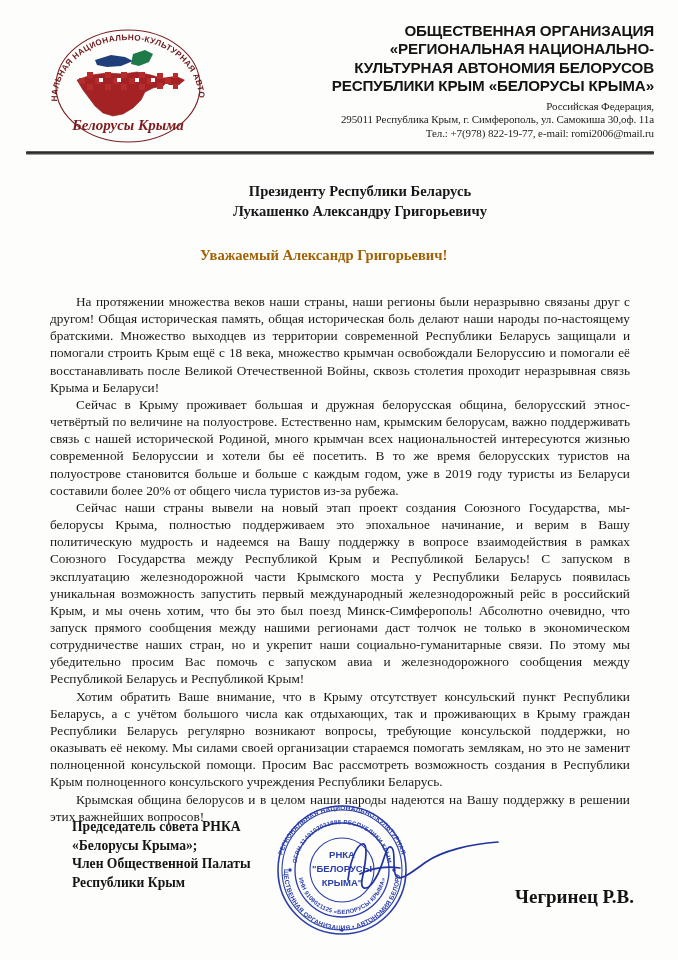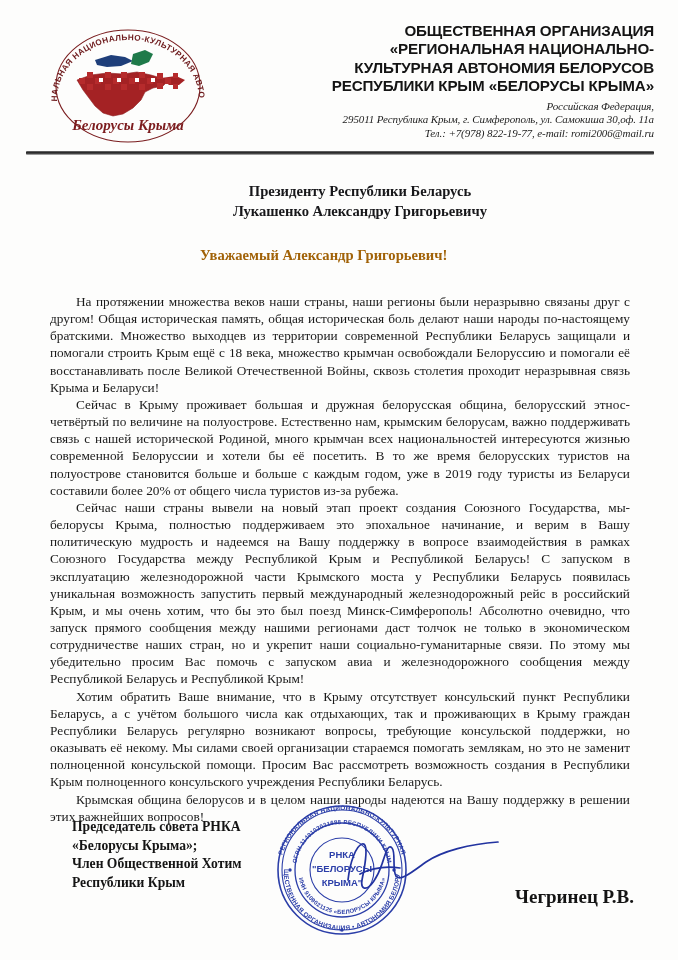--- a/index.html
+++ b/index.html
@@ -56,21 +56,21 @@
     color: #141414;
     white-space: nowrap;
   }
   .org-sub {
     font-size: 11px;
     line-height: 13.6px;
     color: #1d1d1d;
     margin-top: 4px;
     white-space: nowrap;
   }
-  .org-sub .addr-line { letter-spacing: -0.1px; font-style: italic; }
+  .org-sub .addr-line { letter-spacing: -0.1px; }
 
   .rule {
     margin: 7px 24px 0 26px;
     height: 4px;
     background: linear-gradient(to bottom,
         #7e7e7e 0px, #3a3a3a 1px, #1c1c1c 2px, #6e6e6e 3px, #c9c9c9 4px);
     border-radius: 1px;
   }
 
   
@@ -245,21 +245,21 @@
     <p>Сейчас наши страны вывели на новый этап проект создания Союзного Государства, мы-белорусы Крыма, полностью поддерживаем это эпохальное начинание, и верим в Вашу политическую мудрость и надеемся на Вашу поддержку в вопросе взаимодействия в рамках Союзного Государства между Республикой Крым и Республикой Беларусь! С запуском в эксплуатацию железнодорожной части Крымского моста у Республики Беларусь появилась уникальная возможность запустить первый международный железнодорожный рейс в российский Крым,  и мы очень хотим, что бы это был поезд Минск-Симферополь! Абсолютно очевидно, что запуск прямого сообщения между нашими регионами даст толчок не только в экономическом сотрудничестве наших стран, но и укрепит наши социально-гуманитарные связи. По этому мы убедительно просим Вас помочь с запуском авиа и железнодорожного сообщения между Республикой Беларусь и Республикой Крым!</p>
     <p>Хотим обратить Ваше внимание, что в Крыму отсутствует консульский пункт Республики Беларусь, а с учётом большого числа как отдыхающих, так и проживающих в Крыму граждан Республики Беларусь регулярно возникают вопросы, требующие консульской поддержки, но оказывать её некому. Мы силами своей организации стараемся помогать землякам, но это не заменит полноценной консульской помощи. Просим Вас рассмотреть возможность создания в Республики Крым полноценного консульского учреждения Республики Беларусь.</p>
     <p>Крымская община белорусов и в целом наши народы надеются на Вашу поддержку в решении этих важнейших вопросов!</p>
   </div>
 
   <div class="sign-area">
 
     <div class="sign-left">
       <div>Председатель совета РНКА</div>
       <div>«Белорусы Крыма»;</div>
-      <div>Член Общественной Хотим</div>
+      <div>Член Общественной Палаты</div>
       <div>Республики Крым</div>
     </div>
 
     <svg class="stamp" viewBox="0 0 148 152">
       <defs>
         <path id="stampOuterTop" d="M 12,80 A 62,62 0 0 1 136,80" fill="none"></path>
         <path id="stampOuterBot" d="M 16,80 A 58,58 0 0 0 132,80" fill="none"></path>
         <path id="stampInnerTop" d="M 28,78 A 46,46 0 0 1 120,78" fill="none"></path>
         <path id="stampInnerBot" d="M 30,78 A 44,44 0 0 0 118,78" fill="none"></path>
       </defs>

